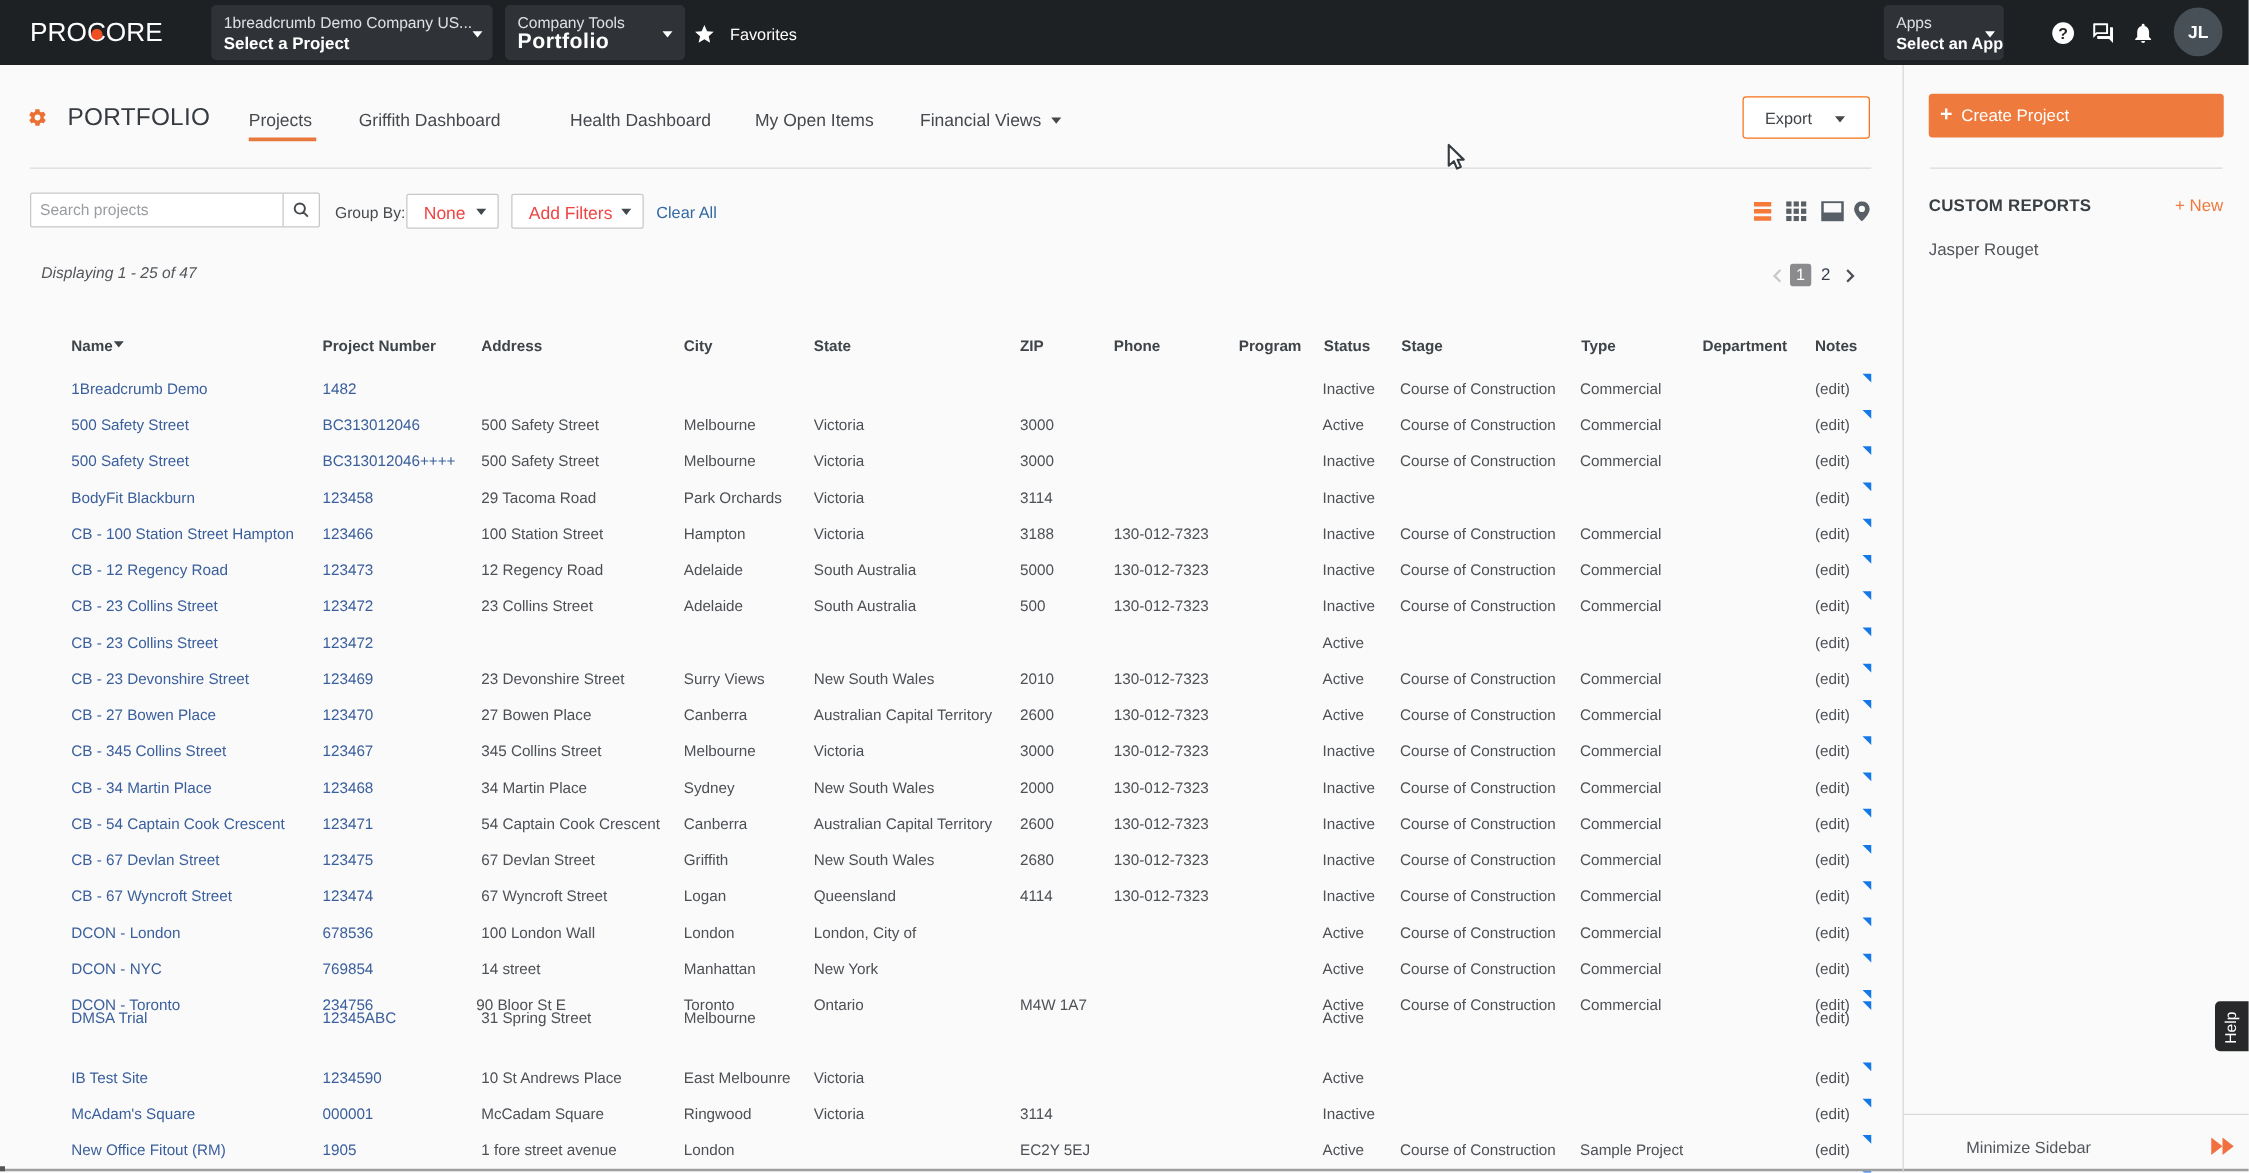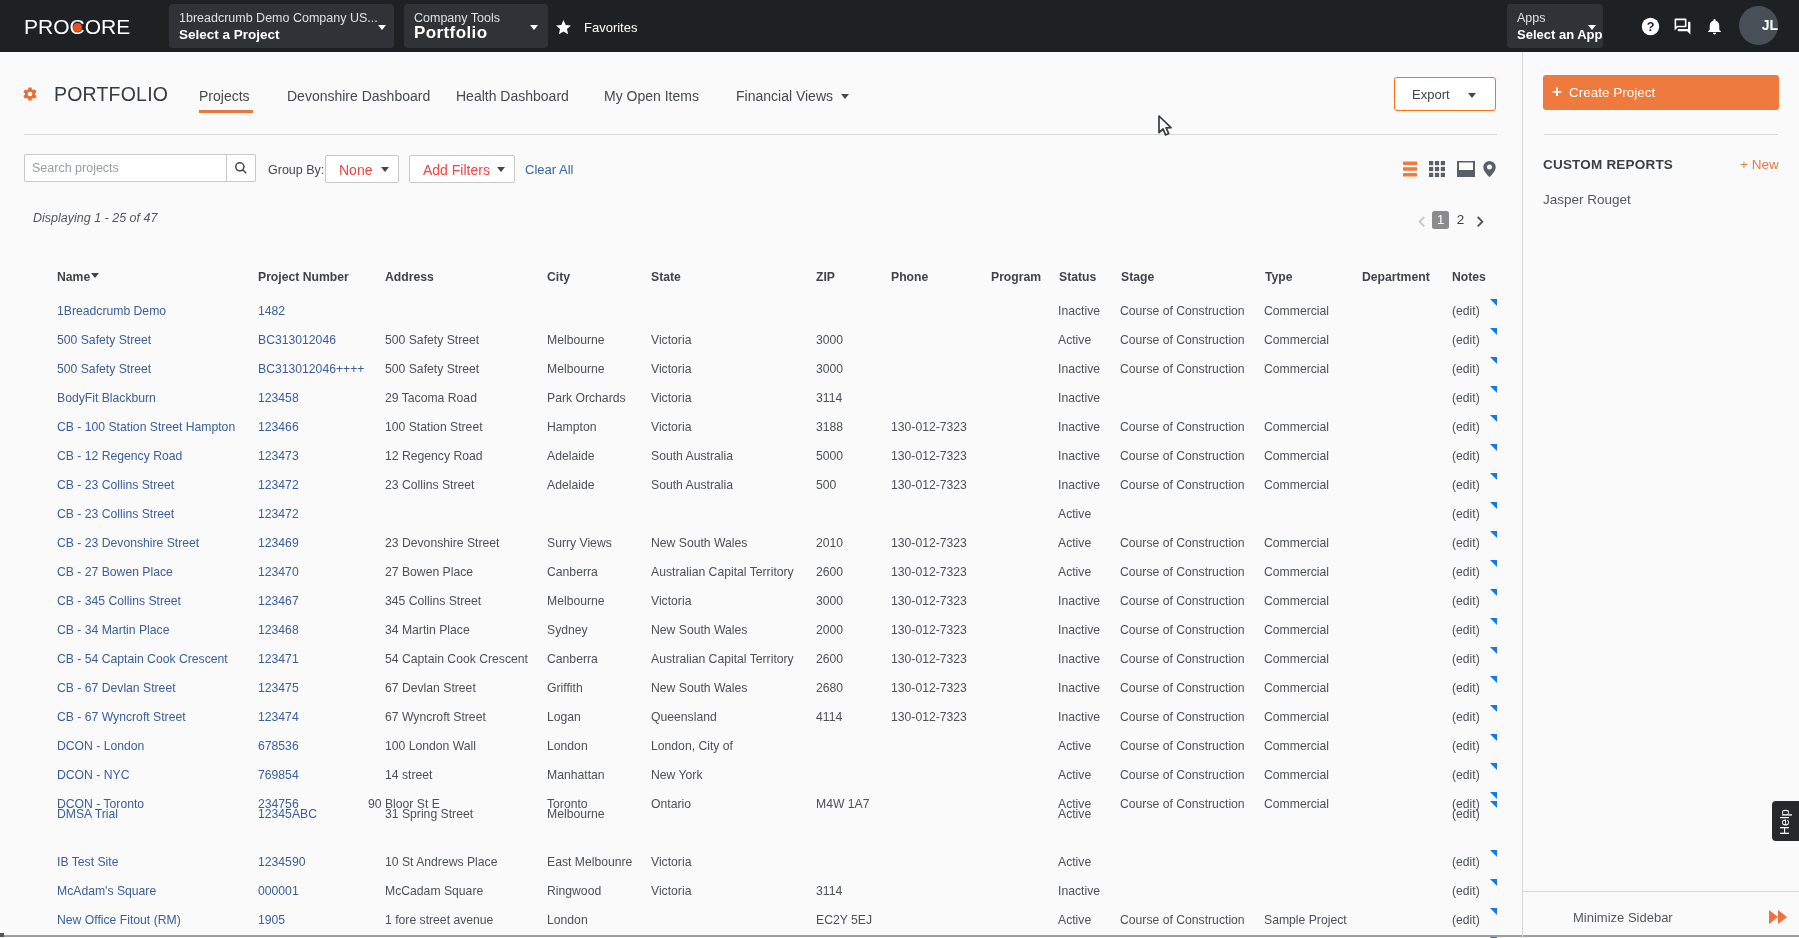--- a/index.html
+++ b/index.html
@@ -10,21 +10,21 @@
 .tbox .l1{position:absolute;left:10px;top:7px;font-size:12.5px;color:#dde1e4;white-space:nowrap}
 .tbox .l2{position:absolute;left:10px;top:23px;font-size:13.5px;font-weight:bold;color:#fff;white-space:nowrap}
 .caret{position:absolute;width:0;height:0;border-left:4.5px solid transparent;border-right:4.5px solid transparent;border-top:5.5px solid #fff}
 .caretd{position:absolute;width:0;height:0;border-left:4.5px solid transparent;border-right:4.5px solid transparent;border-top:5.5px solid #43484d}
 #logo{position:absolute;left:24px;top:15px;font-size:21px;font-weight:normal;color:#fff;letter-spacing:0;white-space:nowrap}
 #logo .cdot{position:relative;display:inline-block}
 #logo .cdot i{position:absolute;left:3px;top:7.5px;width:9px;height:9px;background:#ef5023;border-radius:50%}
 #star{position:absolute;left:555px;top:19px;width:17px;height:17px;fill:#fff}
 #fav{position:absolute;left:584px;top:20px;font-size:13px;color:#fff}
 .icw{position:absolute;top:17px}
-#avatar{position:absolute;left:1739px;top:6px;width:39px;height:39px;border-radius:50%;background:#475057;color:#fff;font-size:14px;font-weight:bold;text-align:right;line-height:39px}
+#avatar{position:absolute;left:1739px;top:6px;width:39px;height:39px;border-radius:50%;background:#475057;color:#fff;font-size:14px;font-weight:bold;text-align:center;line-height:39px}
 
 #gear{position:absolute;left:22px;top:86px}
 #ptitle{position:absolute;left:54px;top:83px;font-size:19.5px;font-weight:400;color:#363b41;letter-spacing:.2px}
 .tab{position:absolute;top:88px;font-size:14px;color:#45494e;white-space:nowrap}
 #tabunderline{position:absolute;left:199px;top:110px;width:54px;height:3px;background:#e8793e}
 #exportbtn{position:absolute;left:1394px;top:77px;width:102px;height:34px;background:#fff;border:1px solid #f97316;border-radius:3px}
 #exportbtn span{position:absolute;left:17px;top:9px;font-size:13px;color:#3f4449}
 #hr1{position:absolute;left:24px;top:134px;width:1473px;height:1px;background:#d9d9d9}
 
 #search{position:absolute;left:24px;top:154px;width:232px;height:28px;background:#fff;border:1px solid #c8c8c8;border-radius:2px}
@@ -103,21 +103,21 @@
         <path d="M12 22a2 2 0 0 0 2-2h-4a2 2 0 0 0 2 2zm6-6v-5c0-3.1-1.6-5.6-4.5-6.3V4a1.5 1.5 0 0 0-3 0v.7C7.6 5.4 6 7.9 6 11v5l-2 2v1h16v-1l-2-2z"></path>
       </svg></div>
   <div id="avatar">JL</div>
 </div>
 
 <svg id="gear" width="16" height="16" viewBox="0 0 24 24" fill="#eb6f33">
     <path d="M19.4 13c0-.3.1-.6.1-1s0-.7-.1-1l2.1-1.6c.2-.2.2-.4.1-.6l-2-3.5c-.1-.2-.4-.3-.6-.2l-2.5 1a7 7 0 0 0-1.7-1l-.4-2.6c0-.2-.2-.4-.5-.4h-4c-.2 0-.4.2-.5.4l-.4 2.7c-.6.2-1.2.6-1.7 1l-2.5-1c-.2-.1-.5 0-.6.2l-2 3.5c-.1.2-.1.4.1.6L4.5 11c0 .3-.1.6-.1 1s0 .7.1 1l-2.1 1.6c-.2.2-.2.4-.1.6l2 3.5c.1.2.4.3.6.2l2.5-1c.5.4 1.1.7 1.7 1l.4 2.6c0 .2.2.4.5.4h4c.2 0 .4-.2.5-.4l.4-2.6c.6-.2 1.2-.6 1.7-1l2.5 1c.2.1.5 0 .6-.2l2-3.5c.1-.2.1-.4-.1-.6L19.4 13zM12 15.5A3.5 3.5 0 1 1 12 8.5a3.5 3.5 0 0 1 0 7z"></path>
   </svg>
 <div id="ptitle">PORTFOLIO</div>
 <div class="tab" style="left:199px">Projects</div>
-<div class="tab" style="left:287px">Devonshire Dashboard</div>
+<div class="tab" style="left:287px">Griffith Dashboard</div>
 <div class="tab" style="left:456px">Health Dashboard</div>
 <div class="tab" style="left:604px">My Open Items</div>
 <div class="tab" style="left:736px">Financial Views</div>
 <div class="caretd" style="left:841px;top:94px"></div>
 <div id="tabunderline"></div>
 <div id="exportbtn">
     <span>Export</span>
     <div class="caretd" style="right:19px;top:15px"></div>
   </div>
 <div id="hr1"></div>
@@ -402,21 +402,21 @@
     <span class="c" style="left:651px">New York</span>
     <span class="c" style="left:1058px">Active</span>
     <span class="c" style="left:1120px">Course of Construction</span>
     <span class="c" style="left:1264px">Commercial</span>
     <span class="c" style="left:1452px">(edit)</span>
     <span class="tri" style="left:1490px"></span>
   </div>
 <div class="row" style="top:789.5px">
     <span class="c lnk" style="left:57px">DCON - Toronto</span>
     <span class="c lnk" style="left:258px">234756</span>
-    <span class="c" style="left:368px">90 Bloor St E</span>
+    <span class="c" style="left:381px">90 Bloor St E</span>
     <span class="c" style="left:547px">Toronto</span>
     <span class="c" style="left:651px">Ontario</span>
     <span class="c" style="left:816px">M4W 1A7</span>
     <span class="c" style="left:1058px">Active</span>
     <span class="c" style="left:1120px">Course of Construction</span>
     <span class="c" style="left:1264px">Commercial</span>
     <span class="c" style="left:1452px">(edit)</span>
     <span class="tri" style="left:1490px"></span>
   </div>
 <div class="row" style="top:799px">

